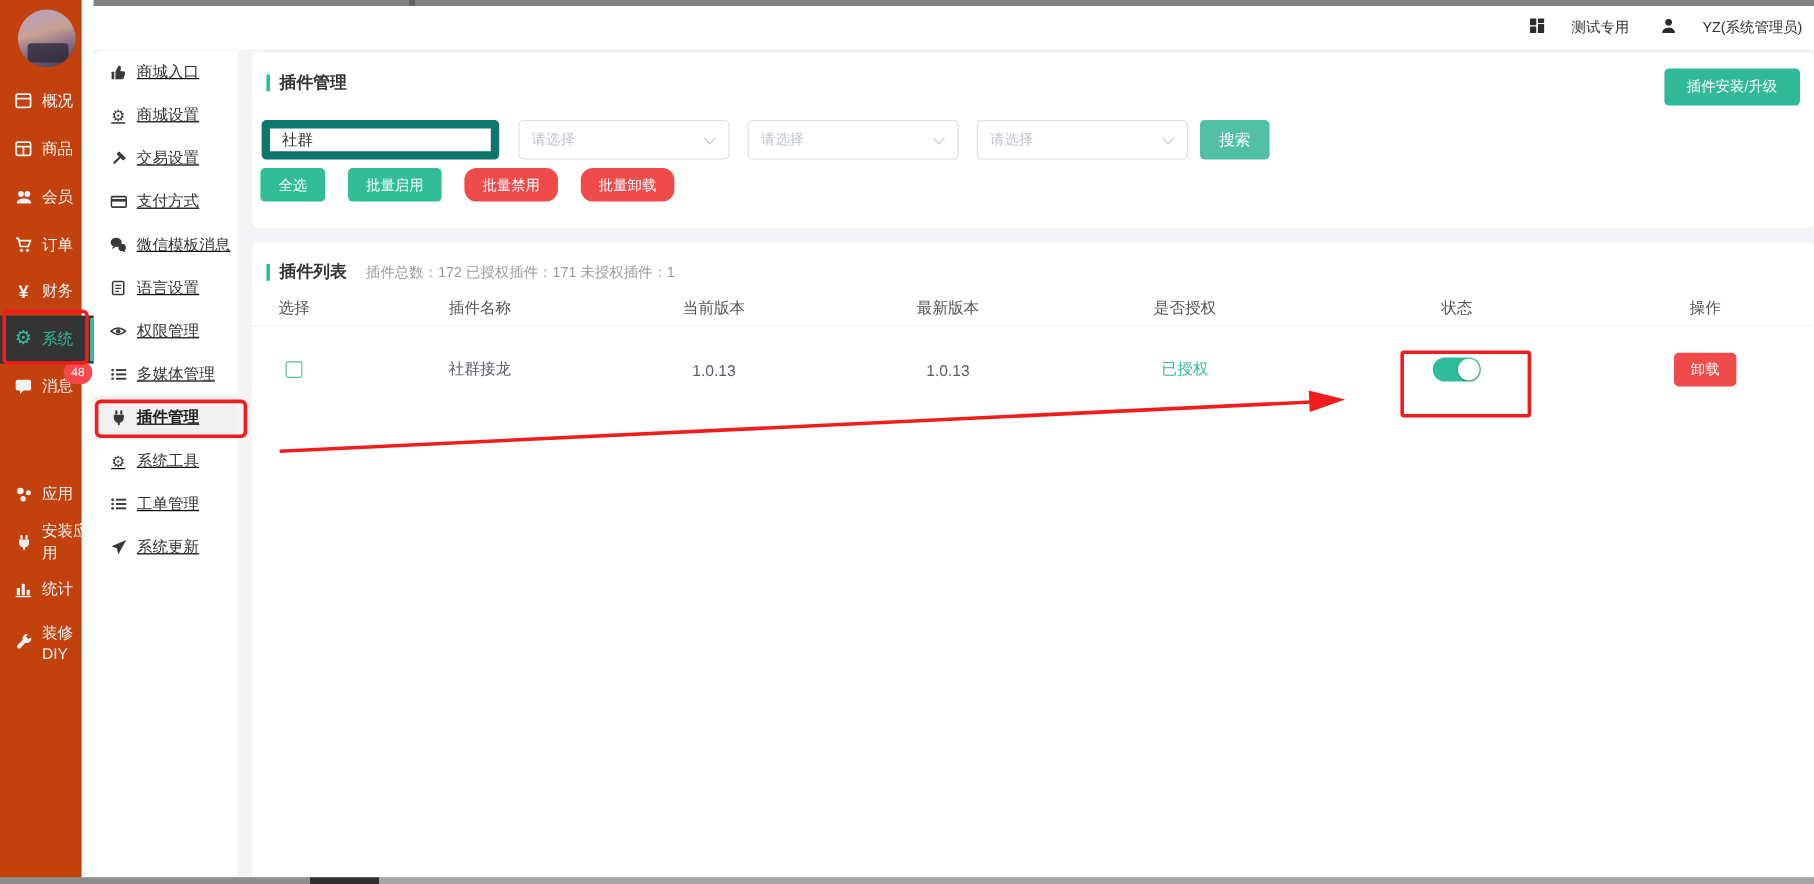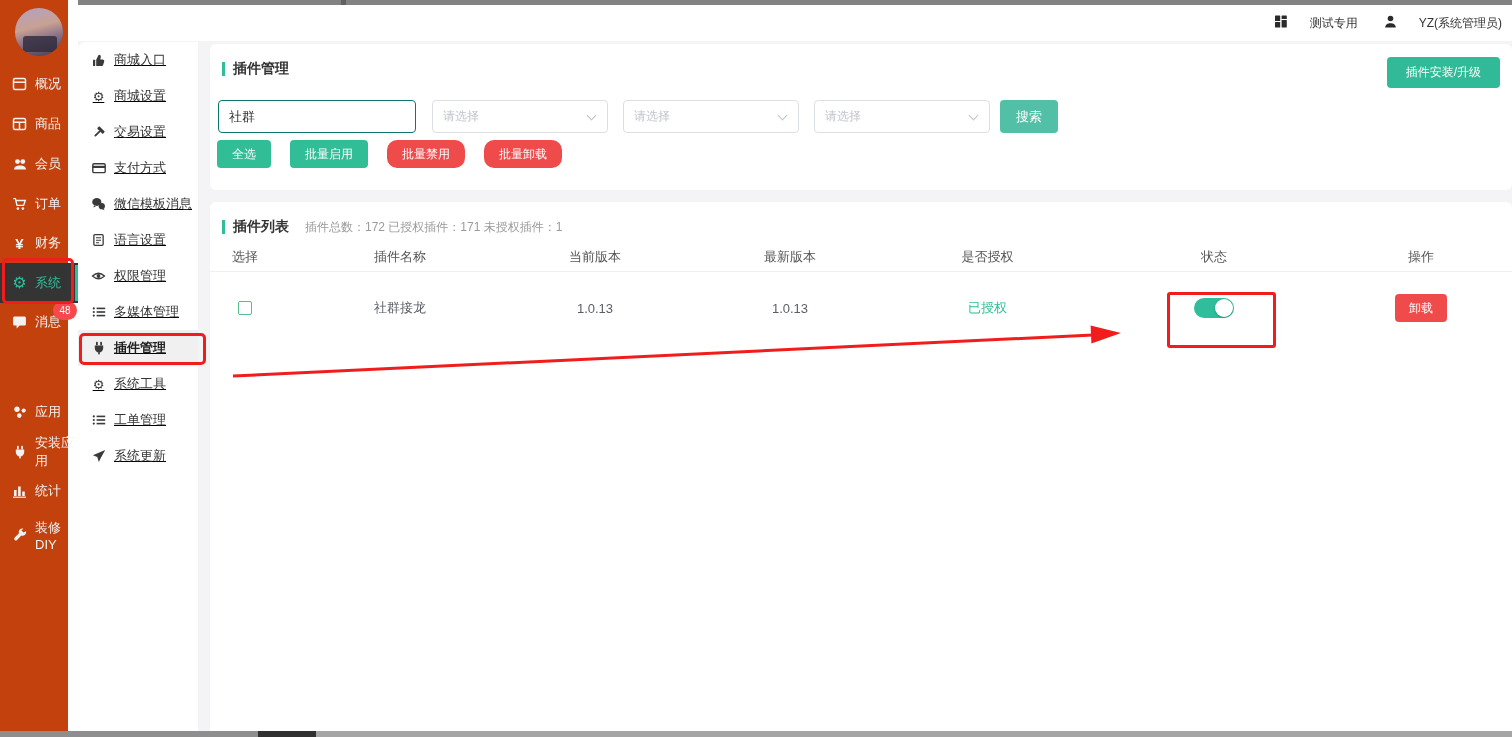--- a/index.html
+++ b/index.html
@@ -41,21 +41,21 @@
   .card1 { position:absolute; left:210px; top:44px; right:0; height:146px; background:#fff; border-radius:6px; z-index:2; }
   .card2 { position:absolute; left:210px; top:202px; right:0; bottom:5px; background:#fff; border-radius:6px 6px 0 0; z-index:2; }
   .title-row { position:absolute; top:16px; left:12px; display:flex; align-items:center; }
   .green-bar { width:3px; height:14px; background:#2fbd9b; margin-right:8px; }
   .card-title { font-size:14px; font-weight:bold; color:#333; }
   .card-note { margin-left:16px; font-size:12px; color:#9b9b9b; }
 
   .install-btn { position:absolute; top:13px; right:12px; height:31px; padding:0 19px; background:#31ba97; color:#fff; font-size:12px; border:none; border-radius:4px; cursor:pointer; }
 
   .filter-row { position:absolute; top:56px; left:8px; height:33px; }
-  .f-input { position:absolute; left:0; top:0; width:198px; height:33px; border:1px solid #0f766e; border-radius:4px; padding:0 10px; font-size:13px; color:#333; outline:none; font-family:inherit; }
+  .f-input { position:absolute; left:0; top:0; width:198px; height:33px; border:7px solid #0f766e; border-radius:4px; padding:0 10px; font-size:13px; color:#333; outline:none; font-family:inherit; }
   .f-select { position:absolute; top:0; width:176px; height:33px; border:1px solid #dcdfe6; border-radius:4px; display:flex; align-items:center; padding:0 10px; font-size:12px; color:#c0c4cc; cursor:pointer; background:#fff; }
   .f-select .chev { position:absolute; right:12px; top:11px; width:7px; height:7px; border-right:1.4px solid #c0c4cc; border-bottom:1.4px solid #c0c4cc; transform:rotate(45deg); }
   .f-sel1 { left:214px; } .f-sel2 { left:405px; } .f-sel3 { left:596px; }
   .search-btn { position:absolute; left:782px; top:0; width:58px; height:33px; background:#52c0a6; border:none; border-radius:4px; color:#fff; font-size:13px; cursor:pointer; }
 
   .bulk-row { position:absolute; top:96px; left:7px; display:flex; gap:19px; }
   .bulk-btn { height:28px; padding:0 15px; border:none; border-radius:4px; color:#fff; font-size:12px; cursor:pointer; }
   .bulk-green { background:#31bd96; }
   .bulk-red { background:#f04b4b;border-radius:10px; }
 

